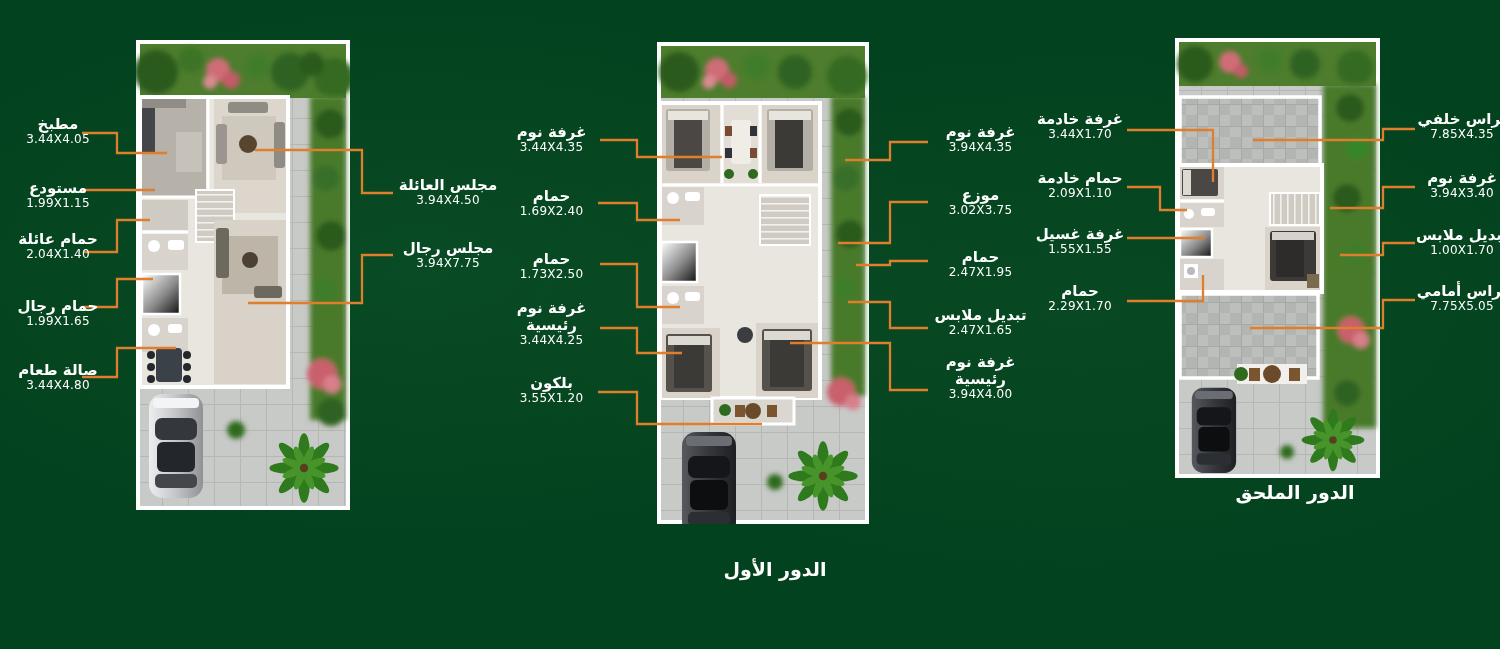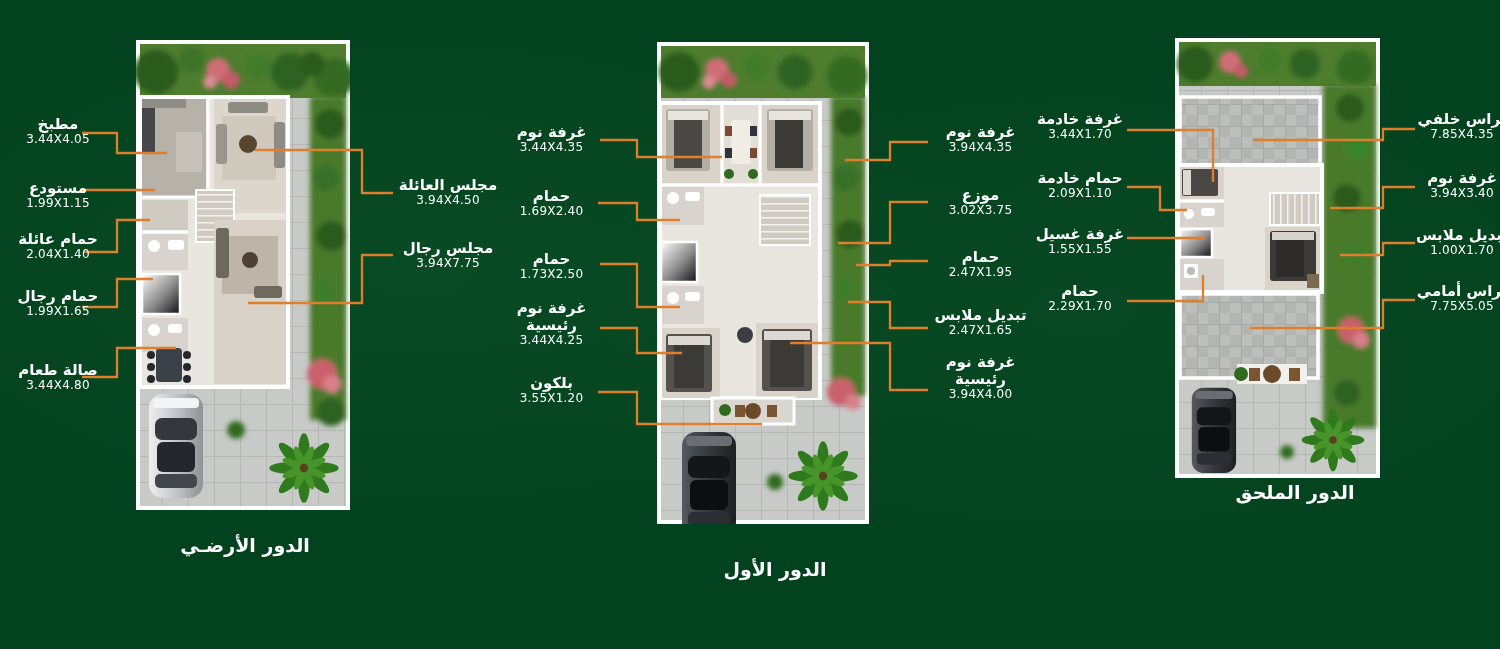--- a/index.html
+++ b/index.html
@@ -344,21 +344,21 @@
   <div class="dm">3.44X4.05</div>
 </div>
 <div class="label" style="left:8px;top:180px;width:100px">
   <div class="nm">مستودع</div>
   <div class="dm">1.99X1.15</div>
 </div>
 <div class="label" style="left:8px;top:231px;width:100px">
   <div class="nm">حمام عائلة</div>
   <div class="dm">2.04X1.40</div>
 </div>
-<div class="label" style="left:8px;top:288px;width:100px">
+<div class="label" style="left:8px;top:298px;width:100px">
   <div class="nm">حمام رجال</div>
   <div class="dm">1.99X1.65</div>
 </div>
 <div class="label" style="left:8px;top:362px;width:100px">
   <div class="nm">صالة طعام</div>
   <div class="dm">3.44X4.80</div>
 </div>
 <div class="label" style="left:393px;top:177px;width:110px">
   <div class="nm">مجلس العائلة</div>
   <div class="dm">3.94X4.50</div>
@@ -435,17 +435,16 @@
 </div>
 <div class="label" style="left:1412px;top:227px;width:100px">
   <div class="nm">تبديل ملابس</div>
   <div class="dm">1.00X1.70</div>
 </div>
 <div class="label" style="left:1412px;top:283px;width:100px">
   <div class="nm">تراس أمامي</div>
   <div class="dm">7.75X5.05</div>
 </div>
 
-<div class="floor-title" style="left:145px;top:534px;width:200px">الدور الأرضـي</div>
 <div class="floor-title" style="left:1195px;top:481px;width:200px">الدور الملحق</div>
 <div class="floor-title" style="left:675px;top:558px;width:200px">الدور الأول</div>
 
 </div>
 
 </body></html>

